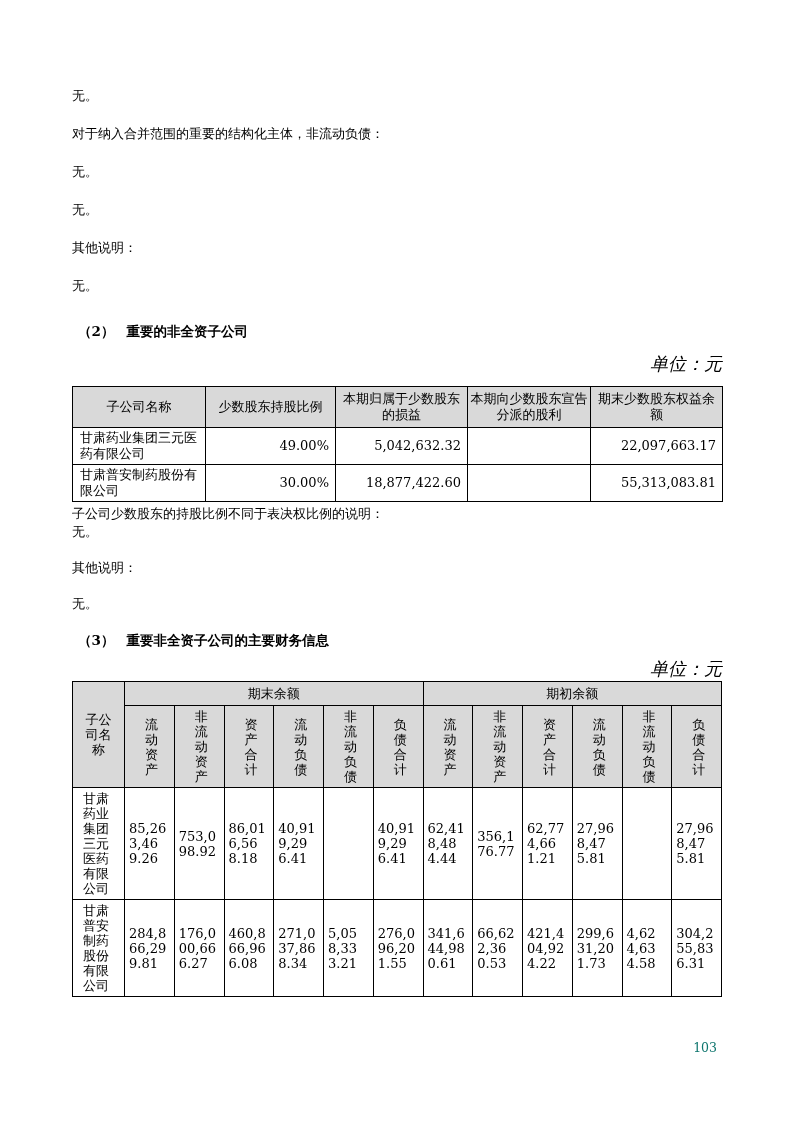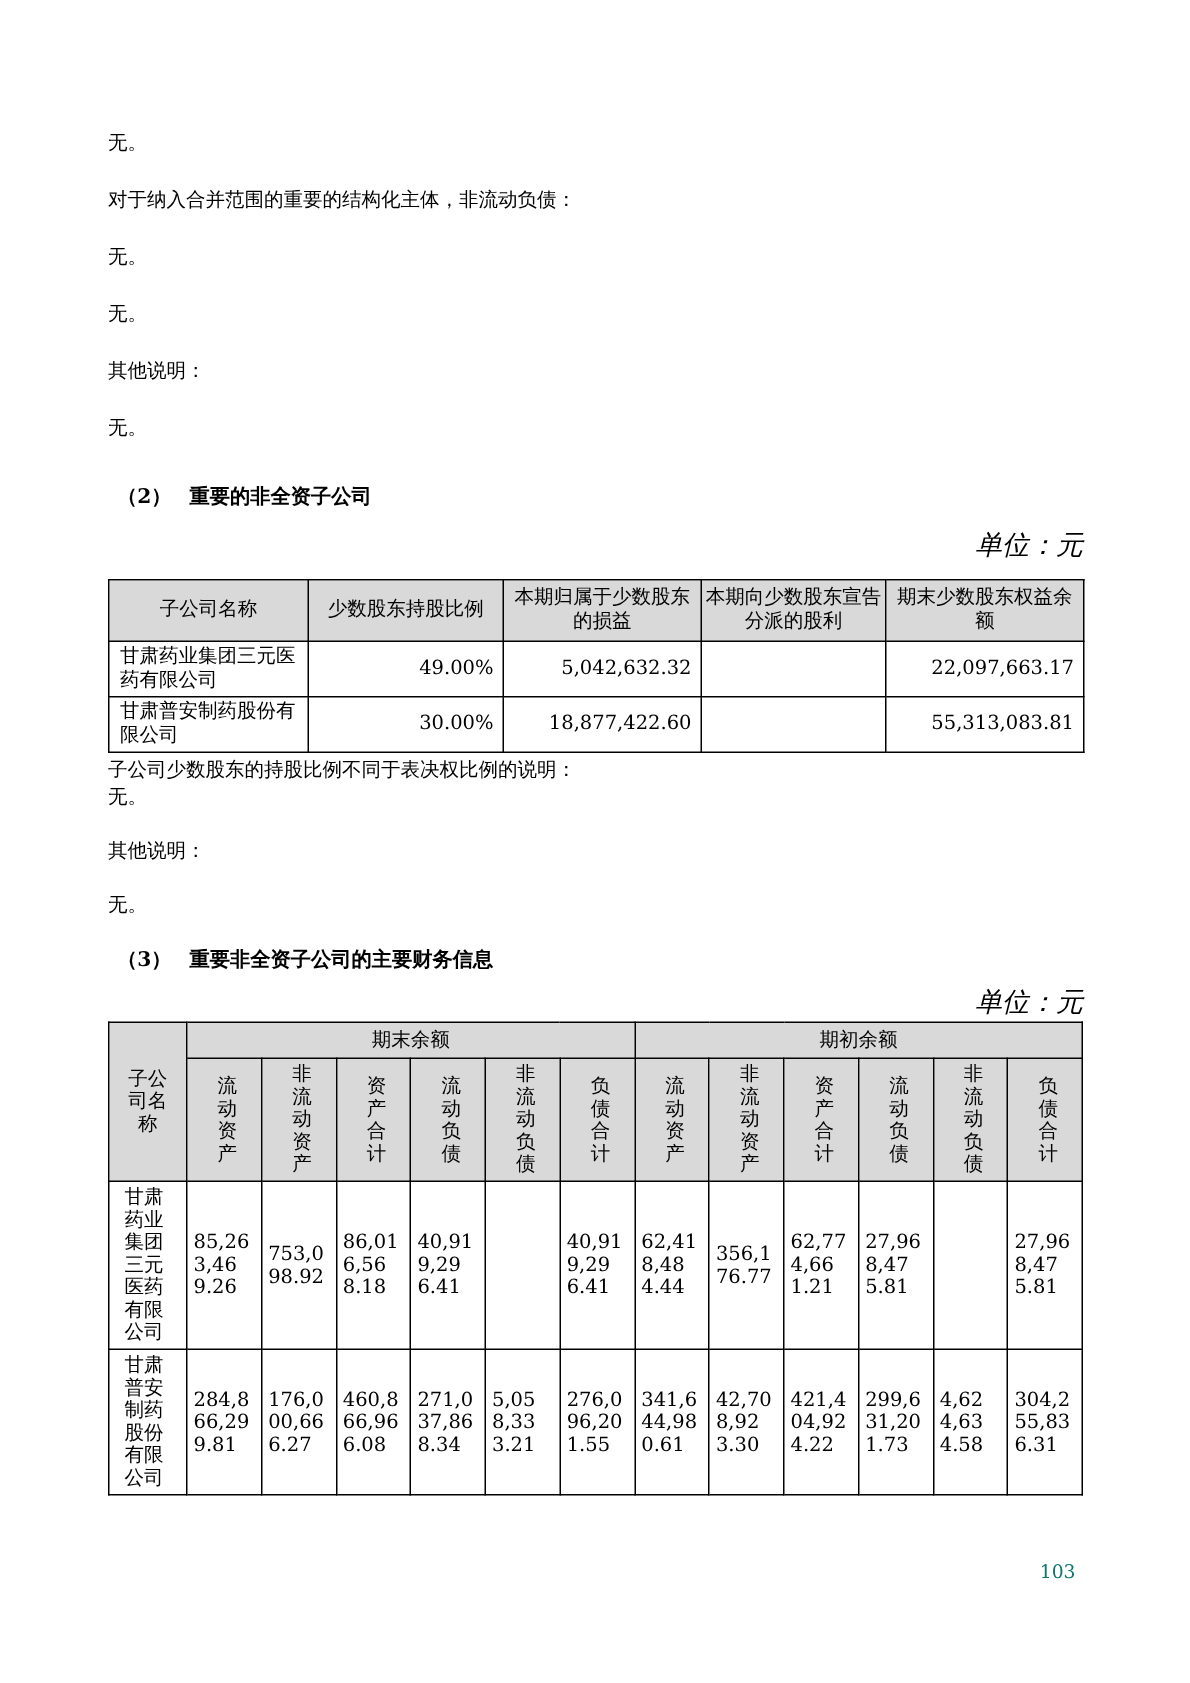--- a/index.html
+++ b/index.html
@@ -225,21 +225,21 @@
         </tr>
         <tr class="r2">
           <td class="name">甘肃普安制药股份有限公司</td>
           <td class="num">284,866,299.81</td>
           <td class="num">176,000,666.27</td>
           <td class="num">460,866,966.08</td>
           <td class="num">271,037,868.34</td>
           <td class="num">5,058,333.21</td>
           <td class="num">276,096,201.55</td>
           <td class="num">341,644,980.61</td>
-          <td class="num">42,708,923.30</td>
+          <td class="num">66,622,360.53</td>
           <td class="num">421,404,924.22</td>
           <td class="num">299,631,201.73</td>
           <td class="num">4,624,634.58</td>
           <td class="num">304,255,836.31</td>
         </tr>
       </tbody>
     </table>
 
   </div>
 

